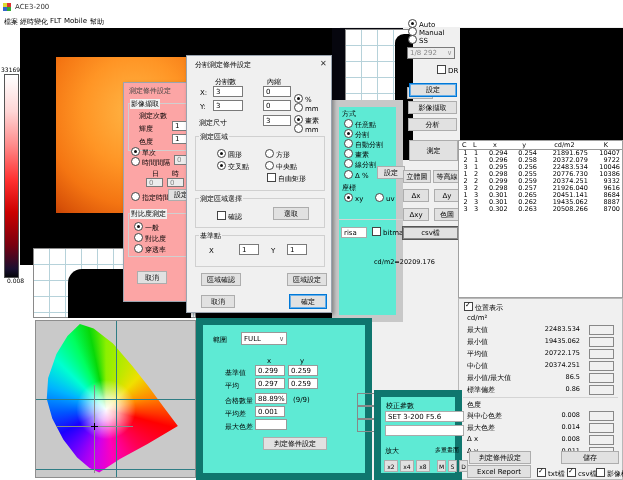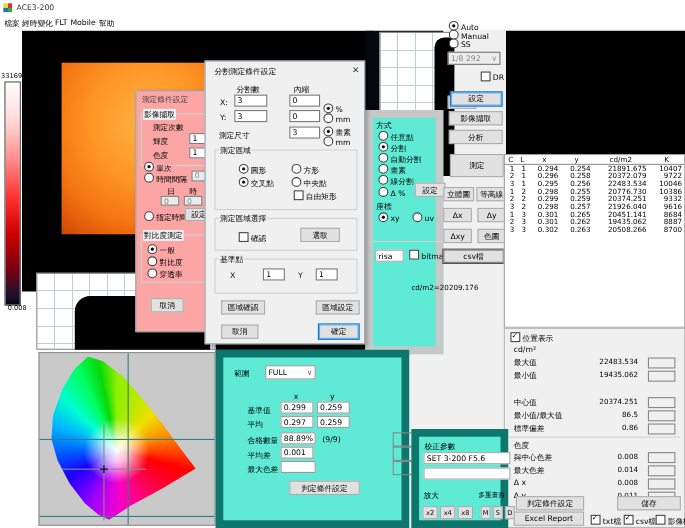--- a/index.html
+++ b/index.html
@@ -209,20 +209,25 @@
   <div class="statrow" style="top:26px;">
       <span class="sl">最大值</span>
       <span class="sv num">22483.534</span>
       <span class="sb"></span>
     </div>
   <div class="statrow" style="top:38px;">
       <span class="sl">最小值</span>
       <span class="sv num">19435.062</span>
       <span class="sb"></span>
     </div>
+  <div class="statrow" style="top:50px;">
+      <span class="sl">平均值</span>
+      <span class="sv num">20722.175</span>
+      <span class="sb"></span>
+    </div>
   <div class="statrow" style="top:62px;">
       <span class="sl">中心值</span>
       <span class="sv num">20374.251</span>
       <span class="sb"></span>
     </div>
   <div class="statrow" style="top:74px;">
       <span class="sl">最小值/最大值</span>
       <span class="sv num">86.5</span>
       <span class="sb"></span>
     </div>

